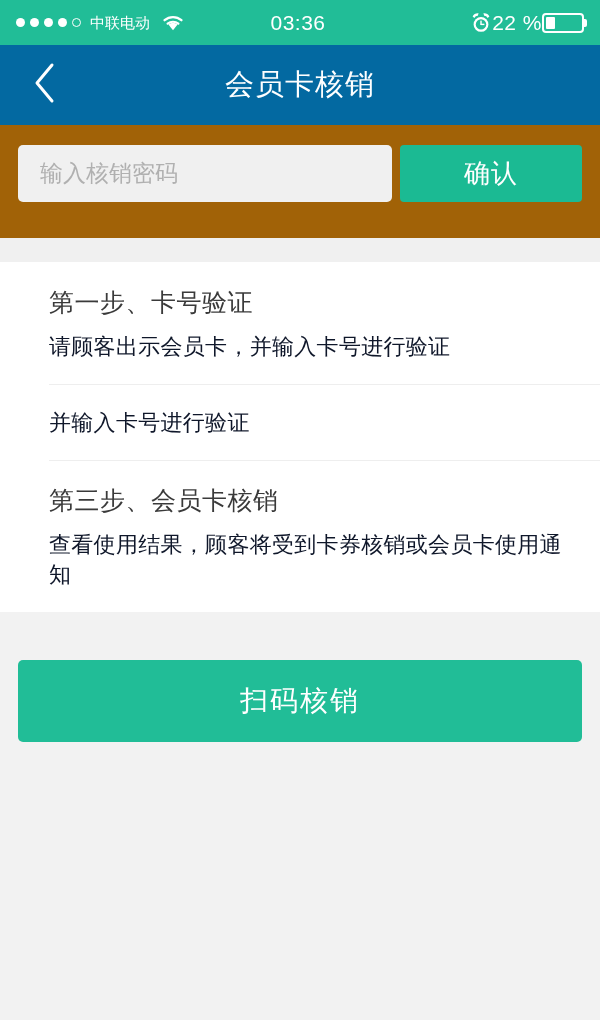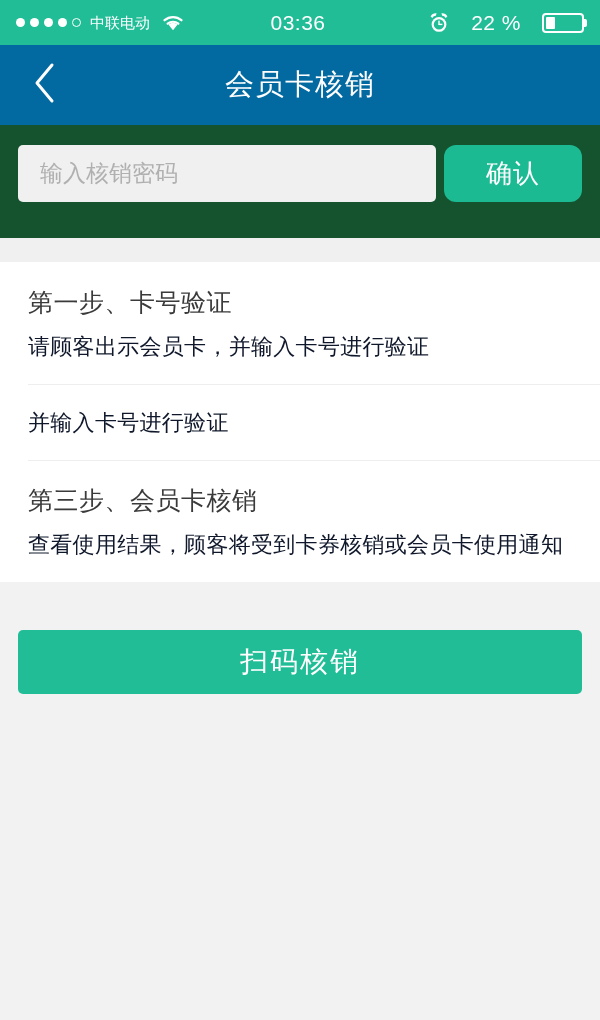--- a/index.html
+++ b/index.html
@@ -61,21 +61,21 @@
     right: 4px;
     text-align: center;
     font-size: 21px;
     letter-spacing: 0.5px;
     pointer-events: none;
   }
   .status-right {
     margin-left: auto;
     display: flex;
     align-items: center;
-    gap: 21px;
+    gap: 0;
     position: relative;
     z-index: 2;
     justify-content: center;
   }
   .alarm-icon { display: inline-flex; align-items: center; }
   .battery-pct {
     font-size: 21px;
     letter-spacing: 0.5px;
   }
   .battery {
@@ -127,21 +127,21 @@
     cursor: pointer;
   }
   .nav-title {
     color: #ffffff;
     font-size: 29px;
     letter-spacing: 1px;
   }
 
   
   .entry-section {
-    background: #14532d;
+    background: #a16207;
     padding: 20px 18px 36px 18px;
     box-sizing: border-box;
     display: flex;
     align-items: stretch;
     gap: 8px;
     height: 113px;
   }
   .code-input {
     flex: 1;
     background: #f0f0f0;
@@ -150,44 +150,45 @@
     font-size: 23px;
     color: #333333;
     padding: 0 22px;
     font-family: "Liberation Sans", "DejaVu Sans", sans-serif;
     outline: none;
   }
   .code-input::placeholder {
     color: #b0b0b0;
   }
   .confirm-button {
-    width: 138px;
+    width: 182px;
     background: #1bba93;
     border: none;
-    border-radius: 12px;
+    border-radius: 4px;
     color: #ffffff;
     font-size: 26px;
     letter-spacing: 1px;
     cursor: pointer;
     font-family: "Liberation Sans", "DejaVu Sans", sans-serif;
   }
 
   .gap-band {
     height: 24px;
     background: #f0f0f0;
   }
 
   
   .steps-section {
     background: #ffffff;
     padding: 0 0 0 0;
   }
   .step-item {
     padding: 24px 26px 22px 28px;
     position: relative;
+    margin-left: 21px;
   }
   .step-item + .step-item::before {
     content: "";
     position: absolute;
     top: 0;
     left: 28px;
     right: 0;
     height: 1px;
     background: #eeeeee;
   }
@@ -205,21 +206,21 @@
 
   
   .bottom-area {
     background: #f2f2f2;
     padding: 48px 18px 0 18px;
     box-sizing: border-box;
     flex: 1;
   }
   .scan-button {
     width: 100%;
-    height: 64px;
+    height: 82px;
     background: #21bd97;
     border: none;
     border-radius: 5px;
     color: #ffffff;
     font-size: 28px;
     letter-spacing: 2px;
     cursor: pointer;
     font-family: "Liberation Sans", "DejaVu Sans", sans-serif;
   }
 

